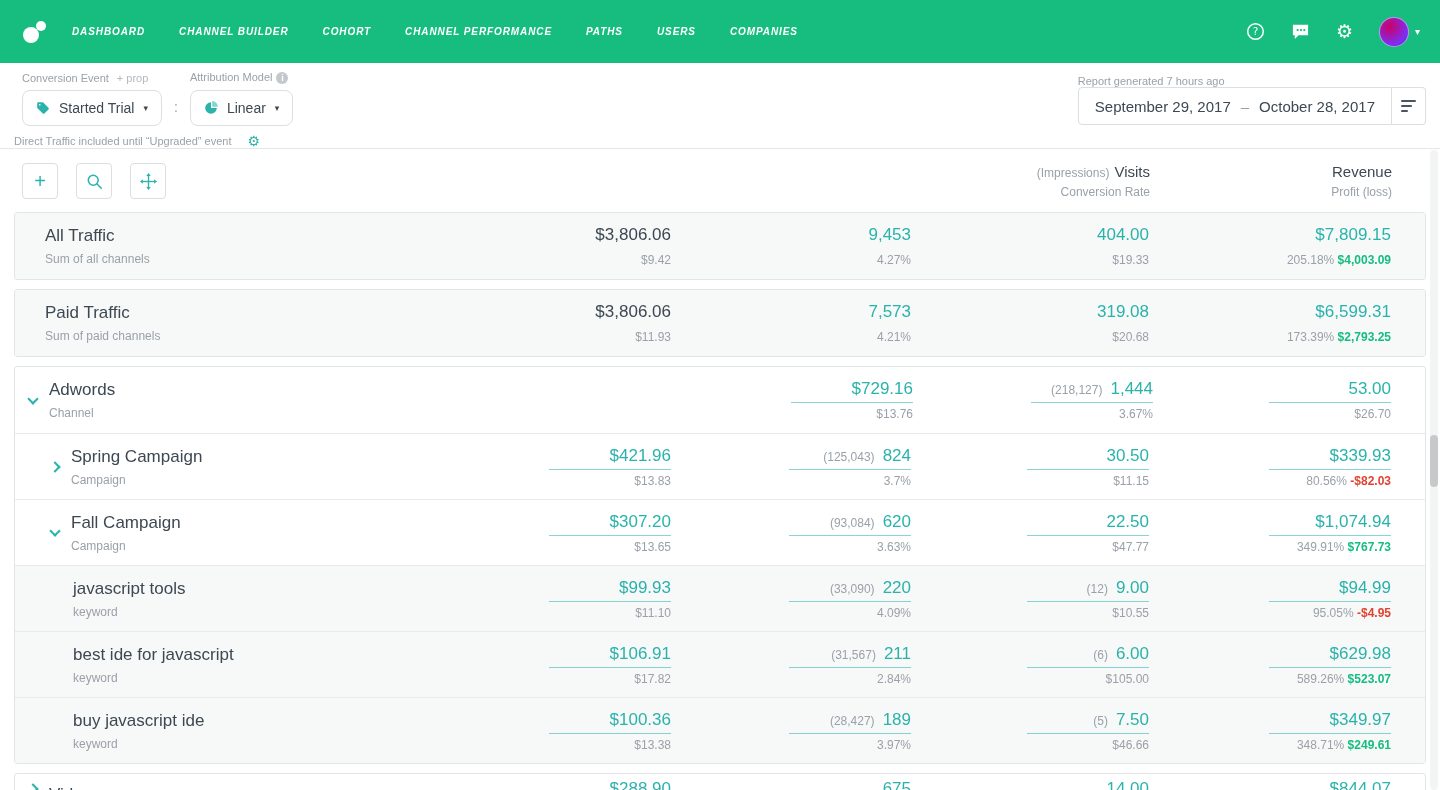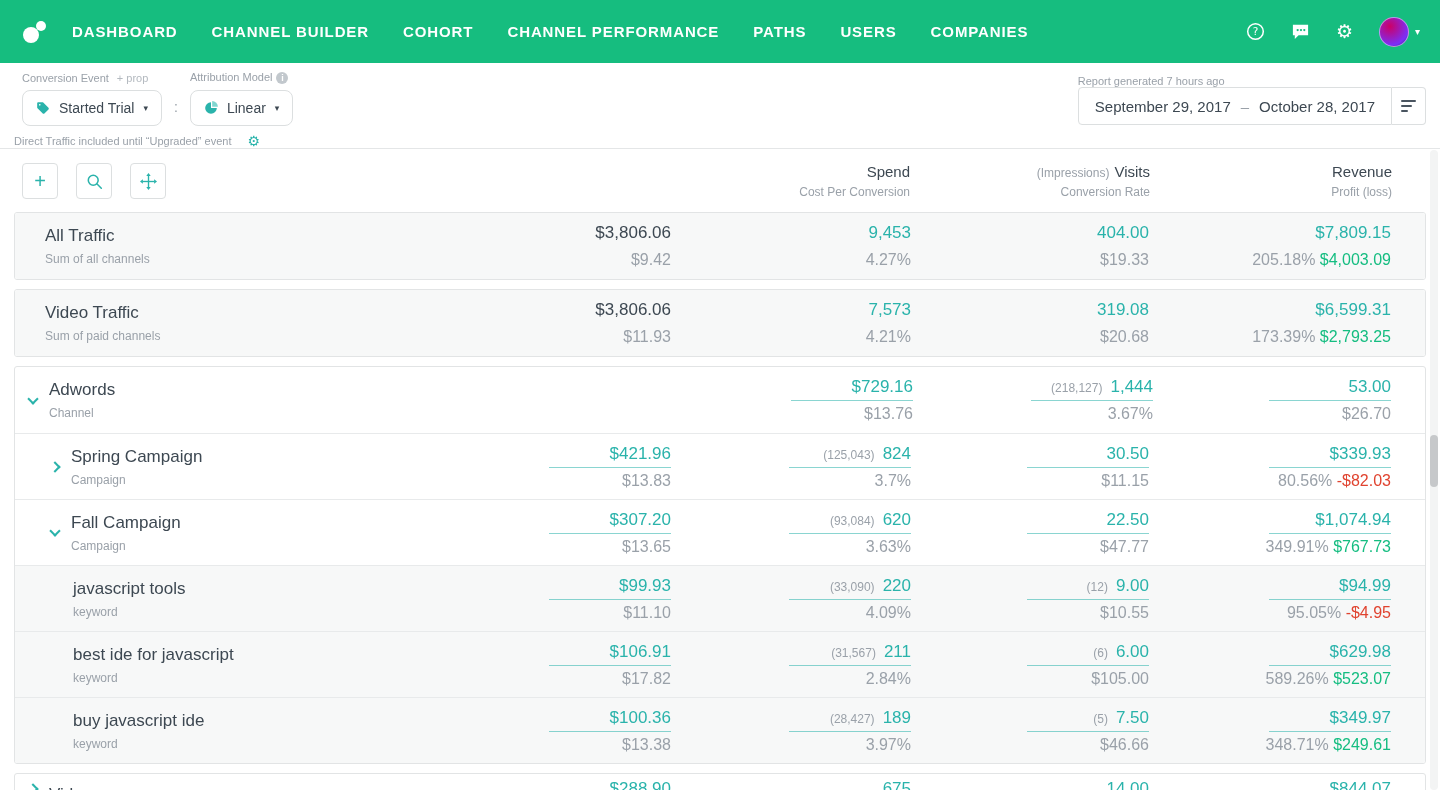--- a/index.html
+++ b/index.html
@@ -4,21 +4,21 @@
 <style>
   *{margin:0;padding:0;box-sizing:border-box;}
   html,body{width:1440px;height:790px;overflow:hidden;background:#fff;
     font-family:"Liberation Sans","DejaVu Sans",sans-serif;color:#3d4852;}
   button{font-family:inherit;}
 
   
   .topnav{height:63px;background:#16bd7f;display:flex;align-items:center;padding:0 20px;}
   .logo{width:30px;height:30px;margin-right:22px;flex:none;}
   .nav-items{display:flex;gap:34px;}
-  .nav-item{color:#fff;font-size:15px;font-weight:bold;letter-spacing:.9px;cursor:pointer;white-space:nowrap;}
+  .nav-item{color:#fff;font-size:10px;font-weight:bold;letter-spacing:.9px;cursor:pointer;white-space:nowrap;font-style:italic;}
   .nav-right{margin-left:auto;display:flex;align-items:center;gap:26px;}
   .nav-ic{width:19px;height:19px;display:block;cursor:pointer;}
   .gear-glyph{color:#fff;font-size:19px;line-height:1;cursor:pointer;}
   .avatar-wrap{display:flex;align-items:center;gap:6px;cursor:pointer;}
   .avatar{width:30px;height:30px;border-radius:50%;
     background:radial-gradient(circle at 35% 30%,#c06,#7b2ff7 70%,#3a1c71);border:1px solid rgba(255,255,255,.5);}
   .avatar-caret{color:#fff;font-size:10px;}
 
   
   .subheader{height:86px;border-bottom:1px solid #e4e6e7;padding:8px 14px 0;display:flex;justify-content:space-between;}
@@ -72,23 +72,23 @@
   .chev.right{transform:rotate(-45deg);}
   .name-text{display:flex;flex-direction:column;gap:6px;}
   .row-title{font-size:17px;color:#3d4852;}
   .row-sub{font-size:12px;color:#9aa1a9;}
   .cell{display:flex;flex-direction:column;align-items:flex-end;justify-content:center;gap:4px;}
   .val{display:inline-flex;align-items:baseline;justify-content:flex-end;gap:8px;font-size:17px;color:#3d4852;
     padding-bottom:3px;border-bottom:1px solid transparent;}
   .val.underline{border-bottom-color:rgba(42,179,171,.55);min-width:122px;}
   .val .prefix{font-size:12px;color:#9aa1a9;}
   .num.teal{color:#2ab3ab;cursor:pointer;}
-  .sub{font-size:16px;color:#9aa1a9;min-height:14px;}
+  .sub{font-size:12px;color:#9aa1a9;min-height:14px;}
   .pct{color:#9aa1a9;}
-  .profit{font-weight:normal;}
+  .profit{font-weight:bold;}
   .profit.green{color:#15bd81;}
   .profit.red{color:#e0432f;}
   .row.partial{align-items:flex-start;padding-top:5px;height:66px;}
   .row.partial .cell{justify-content:flex-start;}
   .row.partial .name-cell{align-items:flex-start;padding-top:6px;}
 
   
   .scroll-track{position:fixed;right:2px;top:150px;bottom:0;width:8px;background:#f3f4f4;border-radius:4px;}
   .scroll-thumb{position:absolute;top:285px;left:0;width:8px;height:52px;background:#c6c8ca;border-radius:4px;cursor:pointer;}
 </style>
@@ -198,24 +198,20 @@
       <svg width="17" height="17" viewBox="0 0 20 20">
         <line x1="10" y1="3" x2="10" y2="17" stroke="#2ab3ab" stroke-width="1.6"></line>
         <line x1="3" y1="10" x2="17" y2="10" stroke="#2ab3ab" stroke-width="1.6"></line>
         <path d="M10 0l2.6 3.4H7.4z" fill="#2ab3ab"></path>
         <path d="M10 20l2.6-3.4H7.4z" fill="#2ab3ab"></path>
         <path d="M0 10l3.4-2.6v5.2z" fill="#2ab3ab"></path>
         <path d="M20 10l-3.4-2.6v5.2z" fill="#2ab3ab"></path>
       </svg>
     </button>
   </div>
-  <div class="hcell col-spend">
-    <div class="h1">Spend</div>
-    <div class="h2">Cost Per Conversion</div>
-  </div>
   <div class="hcell col-visits">
     <div class="h1">
       <span class="hpre">(Impressions)</span><span>Visits</span>
     </div>
     <div class="h2">Conversion Rate</div>
   </div>
   <div class="hcell col-rev">
     <div class="h1">Revenue</div>
     <div class="h2">Profit (loss)</div>
   </div>
@@ -255,21 +251,21 @@
           </div>
       <div class="sub"><span class="pct">205.18%</span> <span class="profit green">$4,003.09</span></div>
     </div>
   </div>
     </div>
     <div class="card">
       <div class="row lvl-summary shaded">
     <div class="name-cell">
 
       <div class="name-text">
-        <div class="row-title">Video Traffic</div>
+        <div class="row-title">Paid Traffic</div>
         <div class="row-sub">Sum of paid channels</div>
       </div>
     </div>
     <div class="cell col-spend">
       <div class="val">
             <span class="num">$3,806.06</span>
           </div>
       <div class="sub">$11.93</div>
     </div>
     <div class="cell col-visits">

